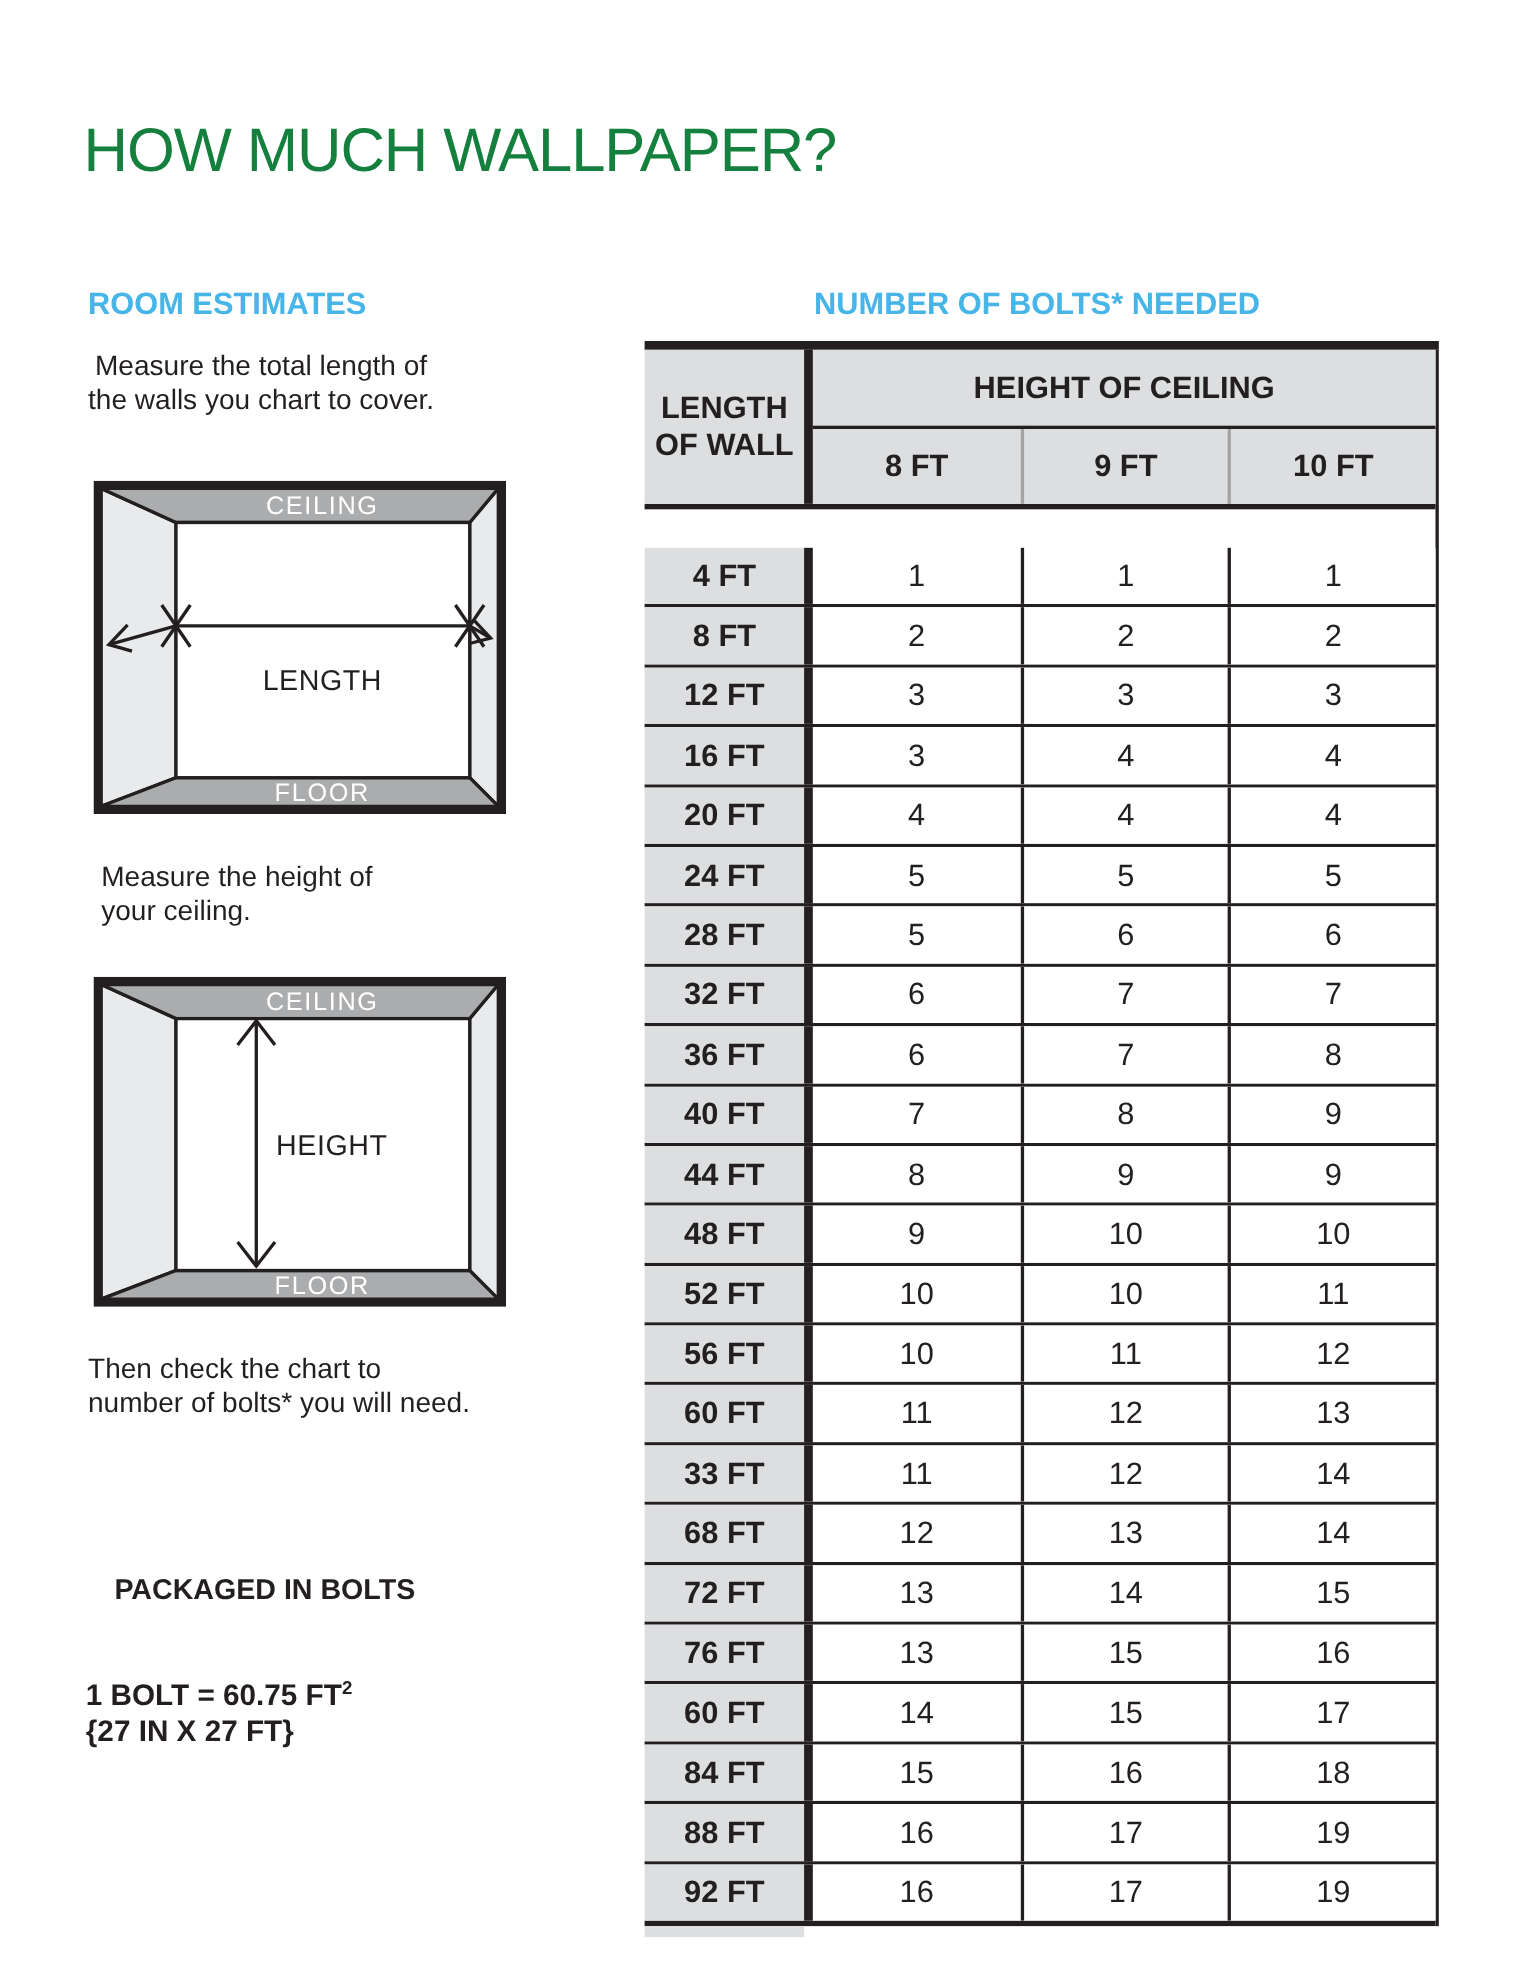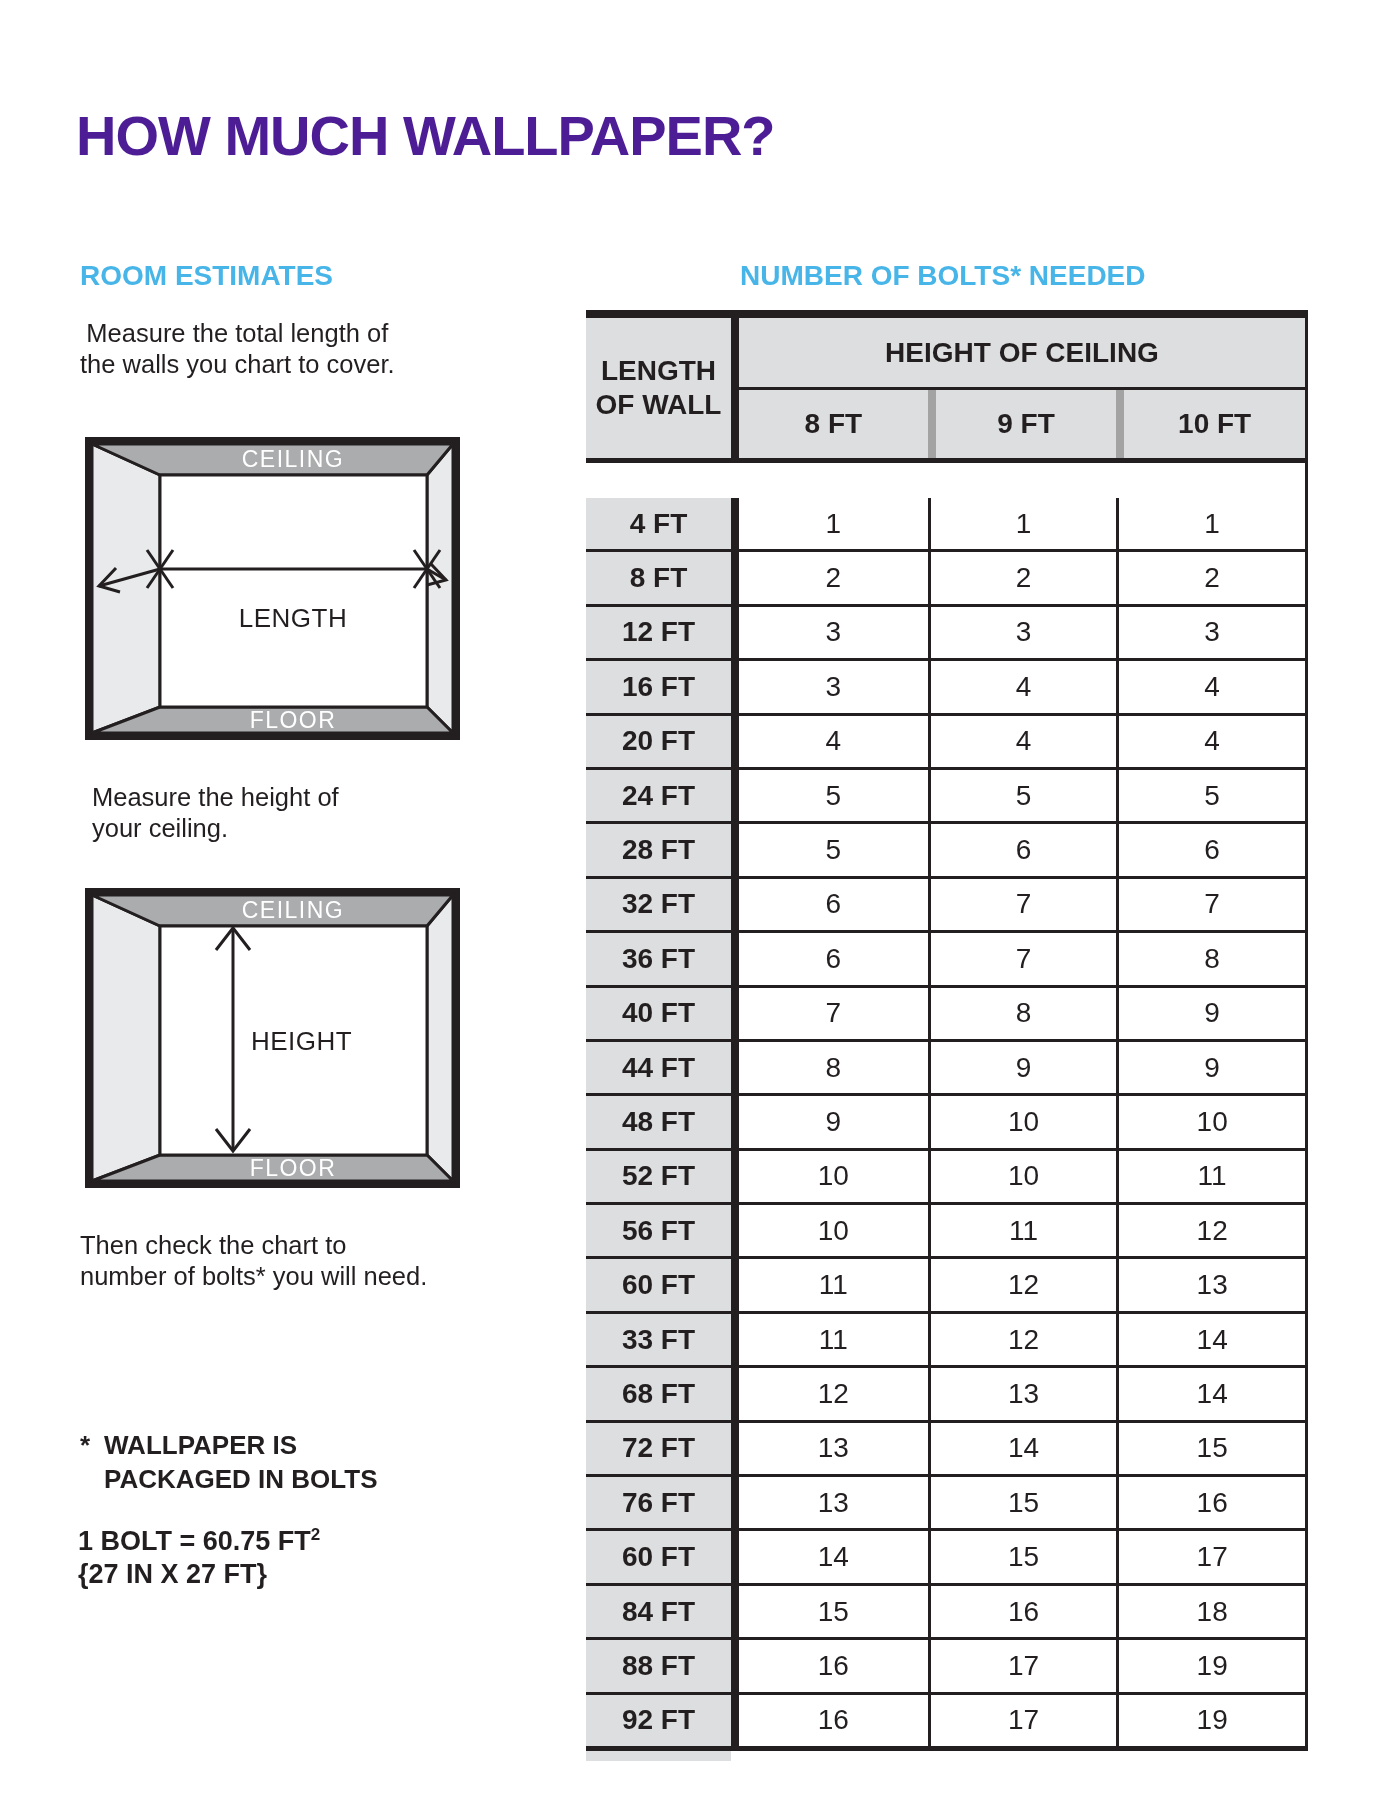--- a/index.html
+++ b/index.html
@@ -2,21 +2,21 @@
 <html><head>
 <meta charset="utf-8">
 <style>
   html,body { margin:0; padding:0; }
   body {
     width:1391px; height:1800px; background:#ffffff; position:relative;
     font-family:"Liberation Sans", sans-serif; color:#231F20; overflow:hidden;
   }
   .page-title {
     position:absolute; left:76px; top:60px;
-    font-size:56px; font-weight:bold; letter-spacing:-1px; color:#4c1d95;margin-top:43px;
+    font-size:56px; font-weight:normal; letter-spacing:-1px; color:#15803d;margin-top:43px;
   }
   .sec-heading { font-size:28px; font-weight:bold; color:#47B5E8; letter-spacing:0; }
   #room-heading  { position:absolute; left:80px; top:260px; }
   #bolts-heading { position:absolute; left:740px; top:260px; }
 
   .para { position:absolute; font-size:25.5px; line-height:31px; color:#231F20; }
   .para span { display:block; }
   #para1 { left:80px; top:318px;text-align:center; }
   #para2 { left:92px; top:782px; }
   #para3 { left:80px; top:1230px; }
@@ -58,21 +58,21 @@
     border-bottom:3px solid #231F20;
     display:flex; align-items:center; justify-content:center;
     font-weight:bold; font-size:28px;
   }
   .t-subs { flex:1; display:flex; background:#DDDEDF; }
   .t-sub {
     width:33.3333%; box-sizing:border-box;
     display:flex; align-items:center; justify-content:center;
     font-weight:bold; font-size:28px;
   }
-  .t-sub + .t-sub { border-left:8px solid #a3a3a3; }
+  .t-sub + .t-sub { border-left:3px solid #a3a3a3; }
   .t-hsep { height:5px; background:#231F20; }
   .t-row { display:flex; height:54.4px; box-sizing:border-box; border-top:3px solid #231F20; }
   .t-row:first-child { border-top:none; height:51.4px;margin-top:35px; }
   .t-lcell {
     width:145px; background:#DDDEDF;
     display:flex; align-items:center; justify-content:center;
     font-weight:bold; font-size:28px;
   }
   .t-cell {
     width:calc((100% - 153px) / 3); box-sizing:border-box; background:#ffffff;
@@ -144,21 +144,20 @@
     <text class="dim-label" x="166" y="162" text-anchor="start">HEIGHT</text>
   </svg>
 </div>
 
 <div id="para3" class="para">
   <span>Then check the chart to</span>
   <span>number of bolts* you will need.</span>
 </div>
 
 <div class="footnote">
-  <div><span class="fn-marker">*</span><span>WALLPAPER IS</span></div>
   <div class="fn-indent">PACKAGED IN BOLTS</div>
 </div>
 
 <div class="bolt-info">
   <div><span>1 BOLT = 60.75 FT</span><sup>2</sup></div>
   <div>{27 IN X 27 FT}</div>
 </div>
 
 <div class="bolts-table">
   <div class="t-top"></div>

